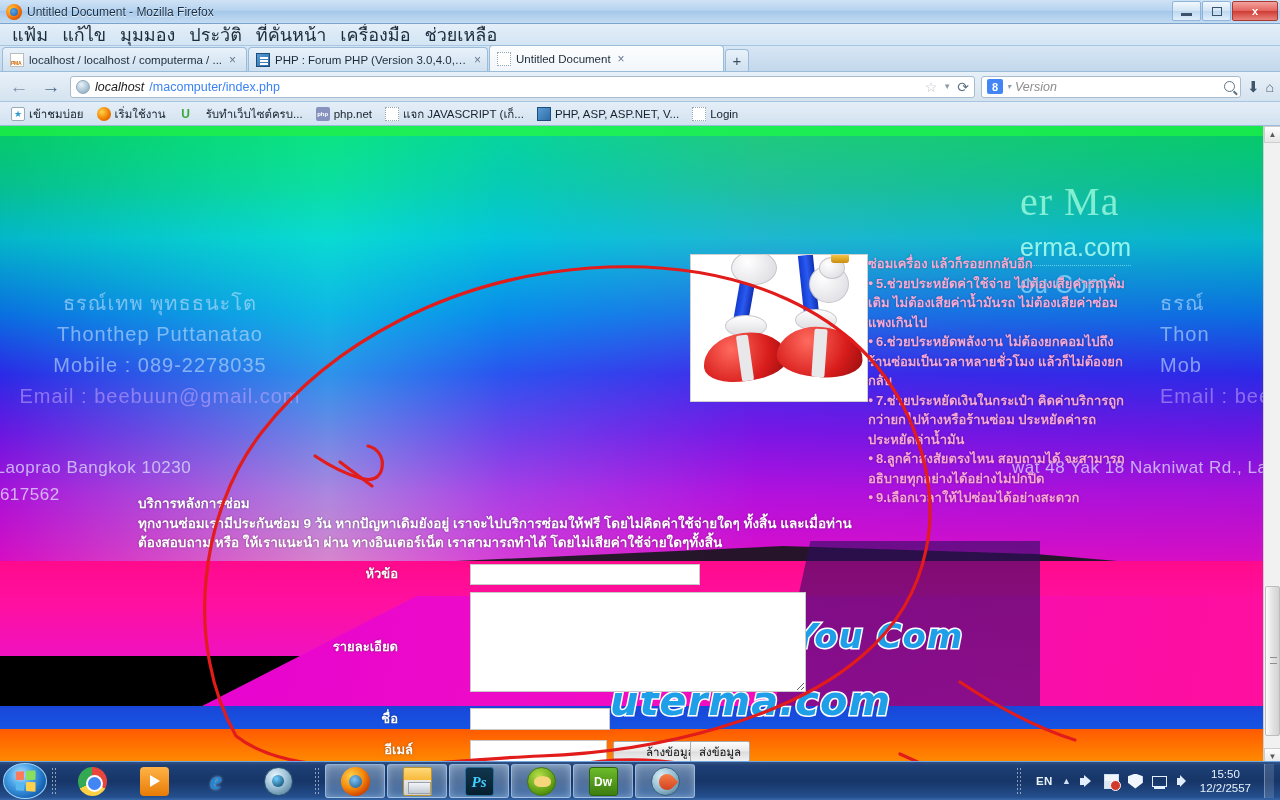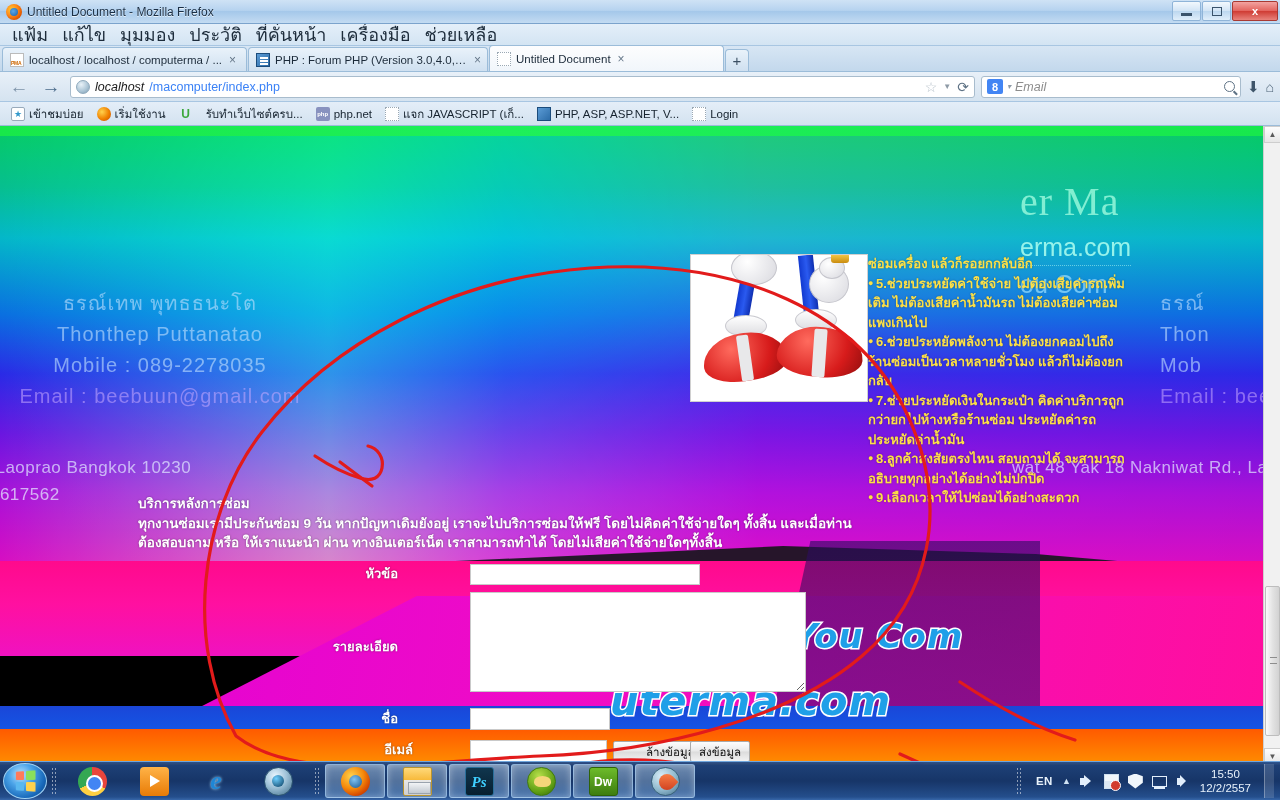--- a/index.html
+++ b/index.html
@@ -291,21 +291,21 @@
     font-size: 13.5px; line-height: 1.45;
     font-weight: bold;
     text-shadow: 0 0 2px rgba(0,0,0,.45);
   }
   .blurb .hd { display:block; }
 
   
   .featurebox {
     position: absolute; left: 868px; top: 128px;
     width: 260px;
-    color: #fde047; font-weight: bold;
+    color: #f9a8d4; font-weight: bold;
     font-size: 13px; line-height: 1.5;
     text-shadow: 0 0 2px rgba(0,0,0,.35);
   }
   .featurebox li { list-style: none; }
   .featurebox li.bulleted::before { content: "\25CF  "; font-size: 9px; vertical-align: 2px; }
 
   
   .sonic {
     position: absolute; left: 690px; top: 128px;
     width: 178px; height: 148px;
@@ -541,21 +541,21 @@
     <span class="url-path">/macomputer/index.php</span>
     <span class="right-icons">
       <span class="star">☆</span>
       <span class="caret">▼</span>
       <span class="reload">⟳</span>
     </span>
   </div>
   <div class="searchbox">
     <span class="glogo">8</span>
     <span class="caret">▾</span>
-    <span>Email</span>
+    <span>Version</span>
     <span class="magnifier"></span>
   </div>
   <span class="dl-arrow">⬇</span>
   <span class="home-ico">⌂</span>
 </div>
 
 <div class="bookmarks">
   <span class="bm">
     <span class="bmi star">★</span>
     <span>เข้าชมบ่อย</span>

